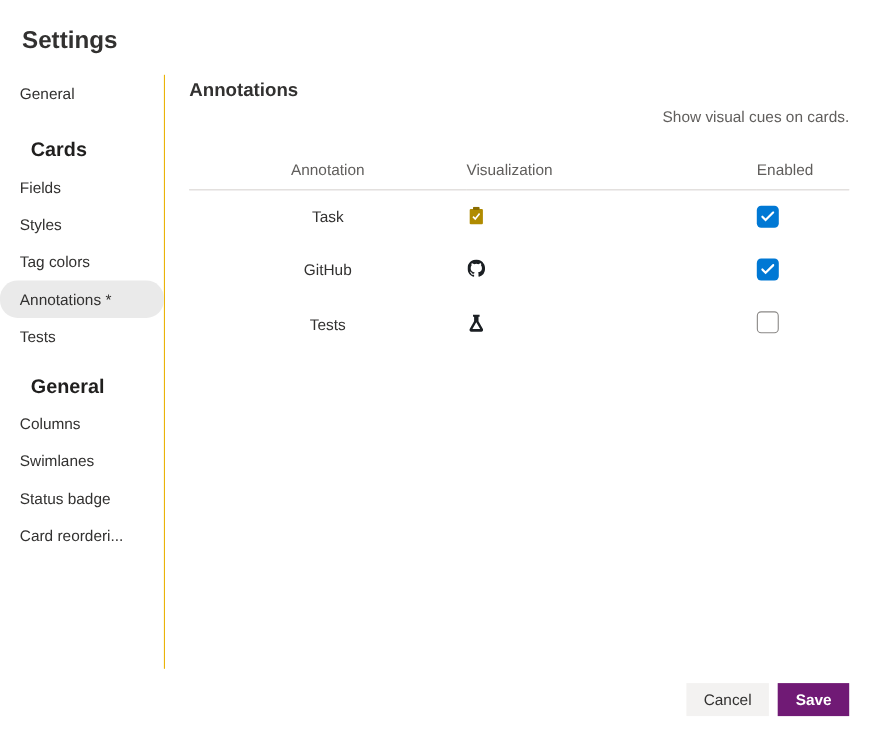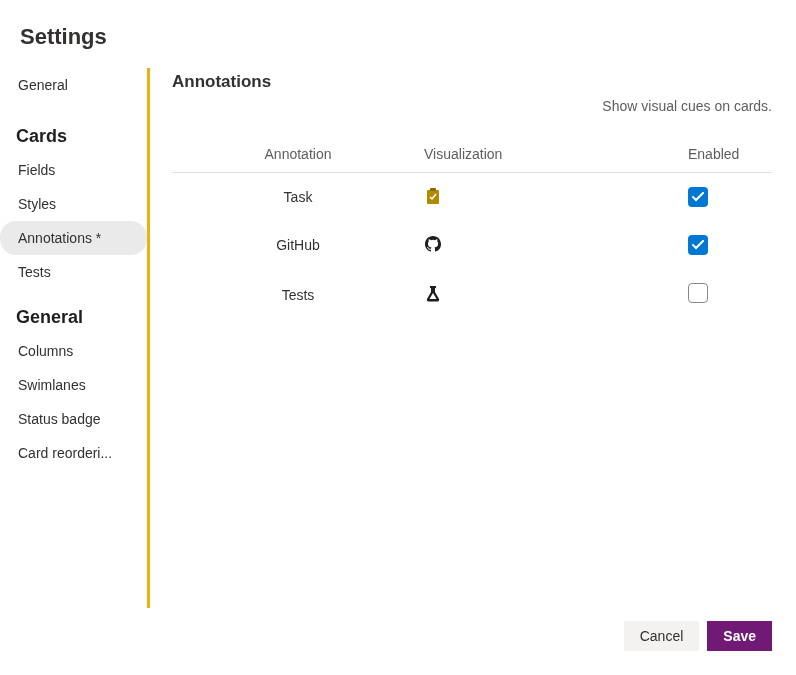--- a/index.html
+++ b/index.html
@@ -16,21 +16,21 @@
       font-size: 22px;
       font-weight: 600;
       padding: 24px 0 18px 20px;
     }
     .layout {
       display: flex;
       height: 540px;
     }
     .sidebar {
       width: 150px;
-      border-right: 3px solid #eab308;
+      border-right: 1px solid #eab308;
       padding: 0 0 0 0;
       flex-shrink: 0;
     }
     .sidebar-item {
       padding: 9px 0 9px 18px;
       cursor: pointer;
       font-size: 14px;
       color: #323130;
       white-space: nowrap;
       overflow: hidden;
@@ -38,20 +38,21 @@
     }
     .sidebar-item.selected {
       background: #eaeaea;
       border-radius: 16px;
     }
     .sidebar-heading {
       font-size: 18px;
       font-weight: 600;
       padding: 18px 0 6px 16px;
       color: #201f1e;
+      margin-left: 12px;
     }
     .sidebar-heading.first { padding-top: 0; }
     .main {
       flex: 1;
       padding: 0 24px 0 22px;
     }
     .section-title {
       font-size: 17px;
       font-weight: 600;
       margin-bottom: 6px;
@@ -114,20 +115,21 @@
 
 <h1 class="page-title">Settings</h1>
 
 <div class="layout">
   <nav class="sidebar">
     <div class="sidebar-item">General</div>
 
     <div class="sidebar-heading first" style="padding-top:24px">Cards</div>
     <div class="sidebar-item">Fields</div>
     <div class="sidebar-item">Styles</div>
+    <div class="sidebar-item">Tag colors</div>
     <div class="sidebar-item selected">Annotations *</div>
     <div class="sidebar-item">Tests</div>
 
     <div class="sidebar-heading">General</div>
     <div class="sidebar-item">Columns</div>
     <div class="sidebar-item">Swimlanes</div>
     <div class="sidebar-item">Status badge</div>
     <div class="sidebar-item">Card reorderi...</div>
   </nav>
 

